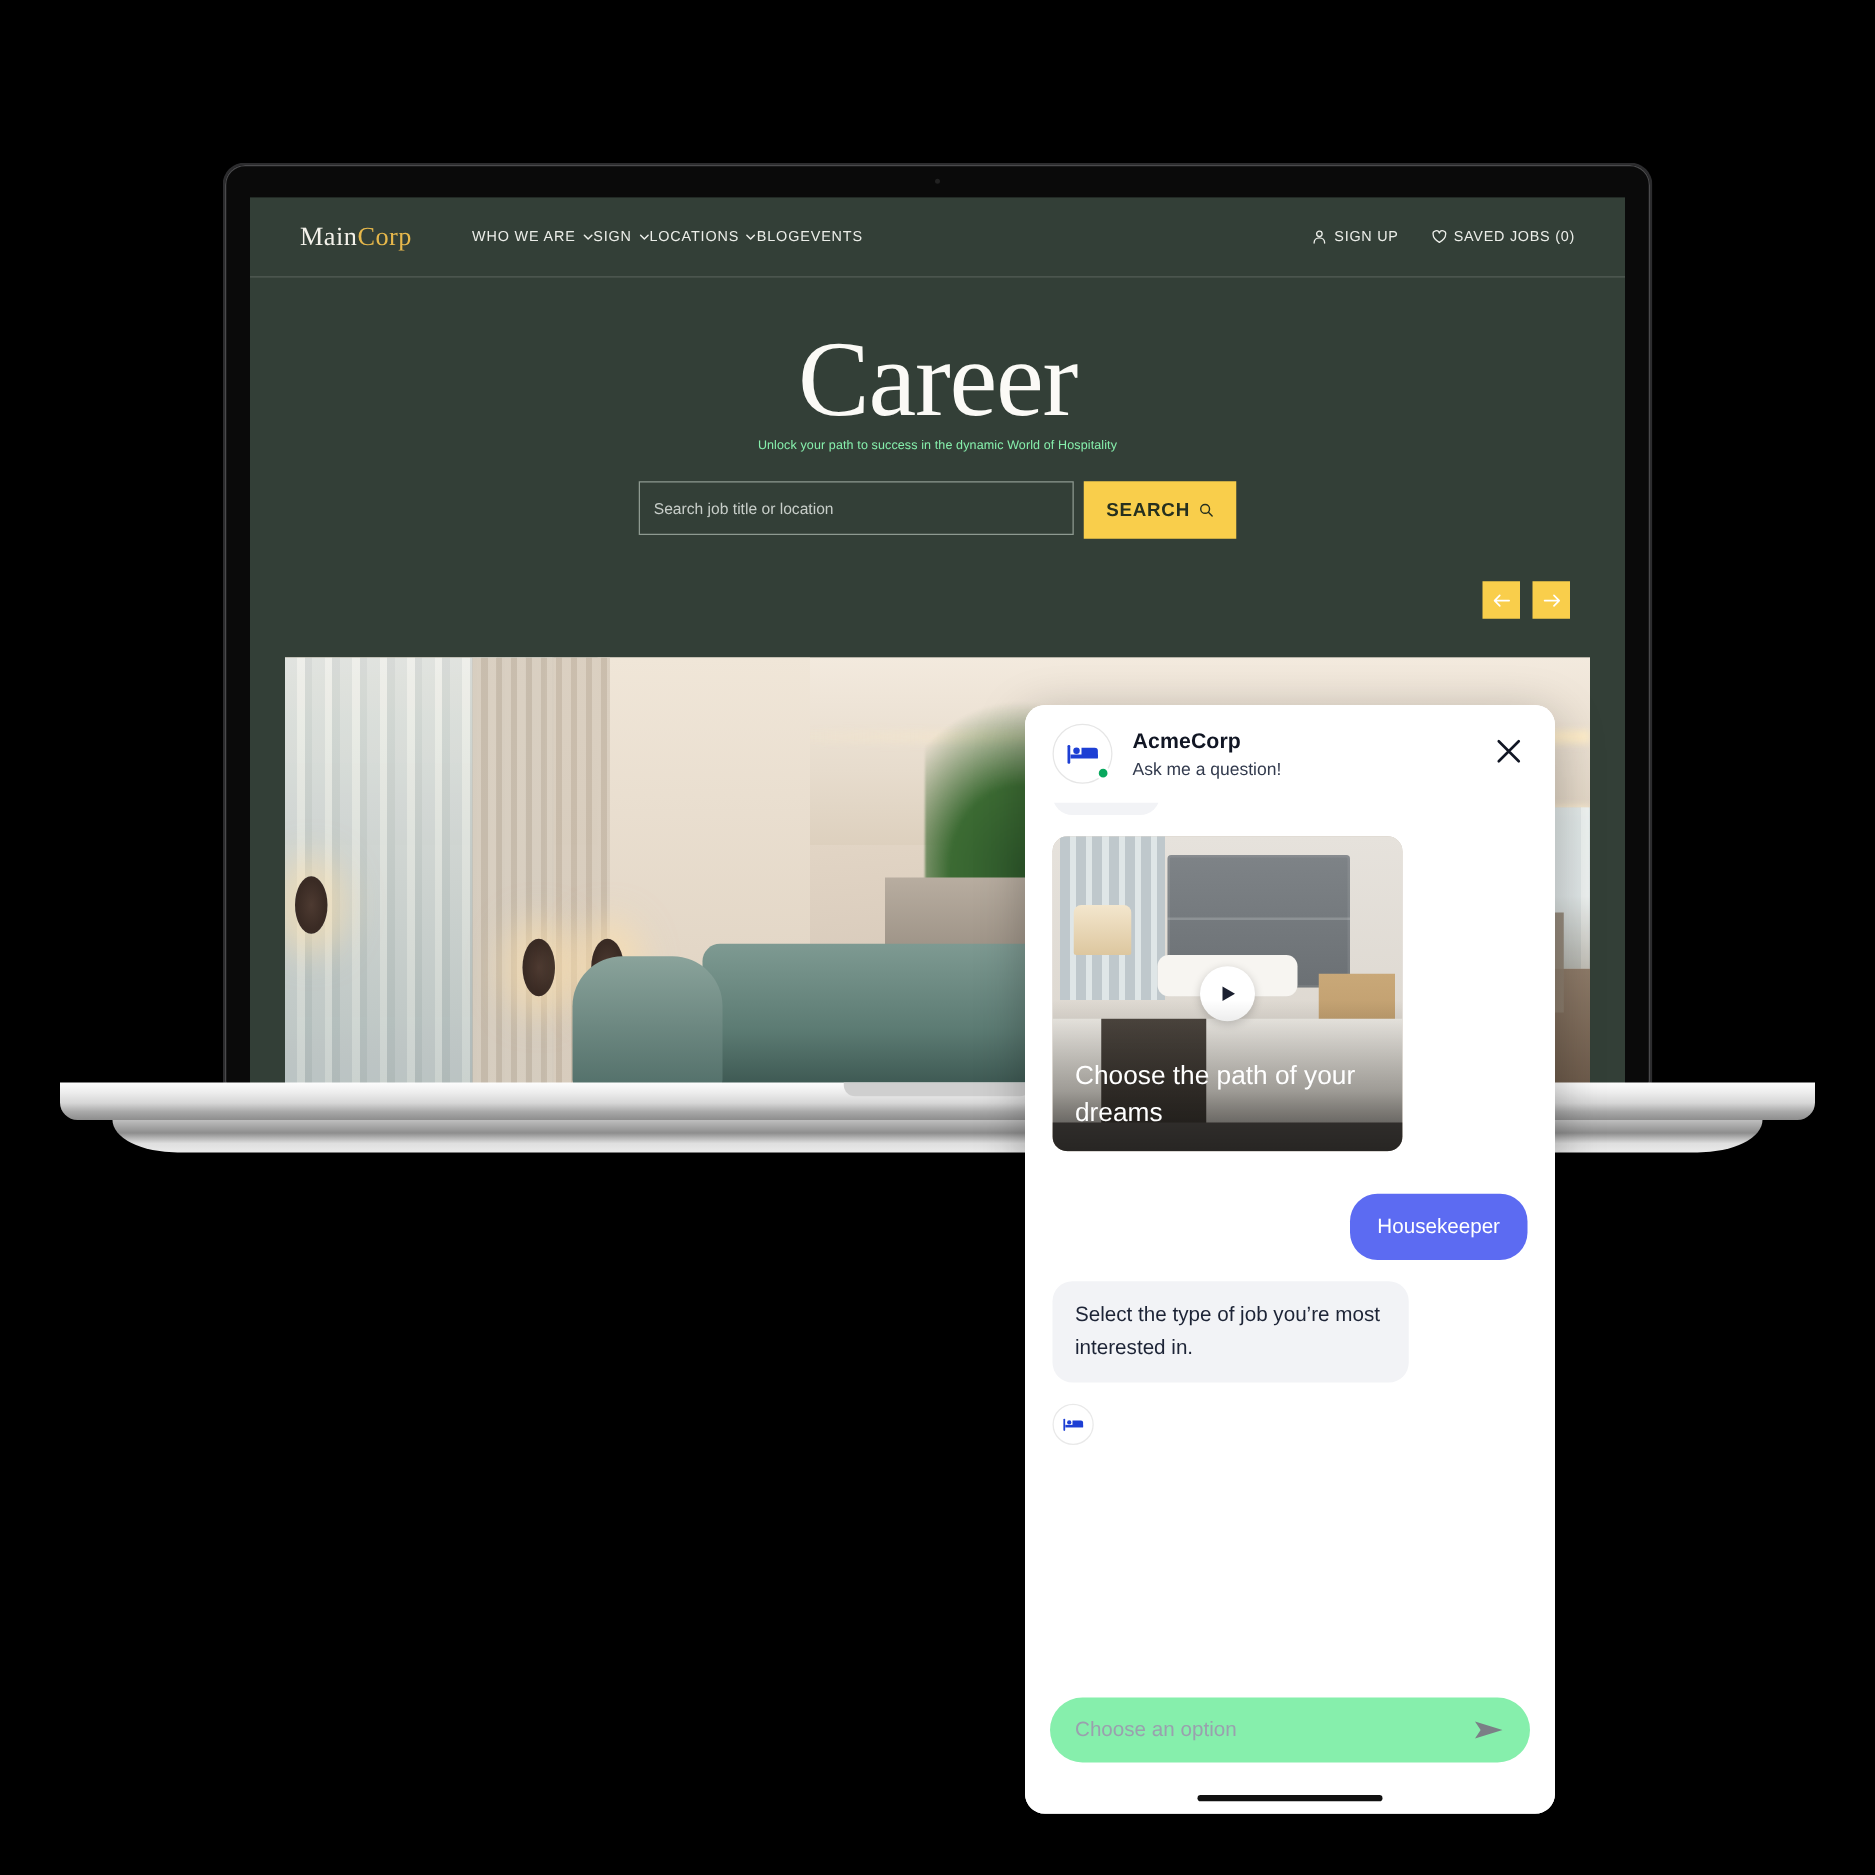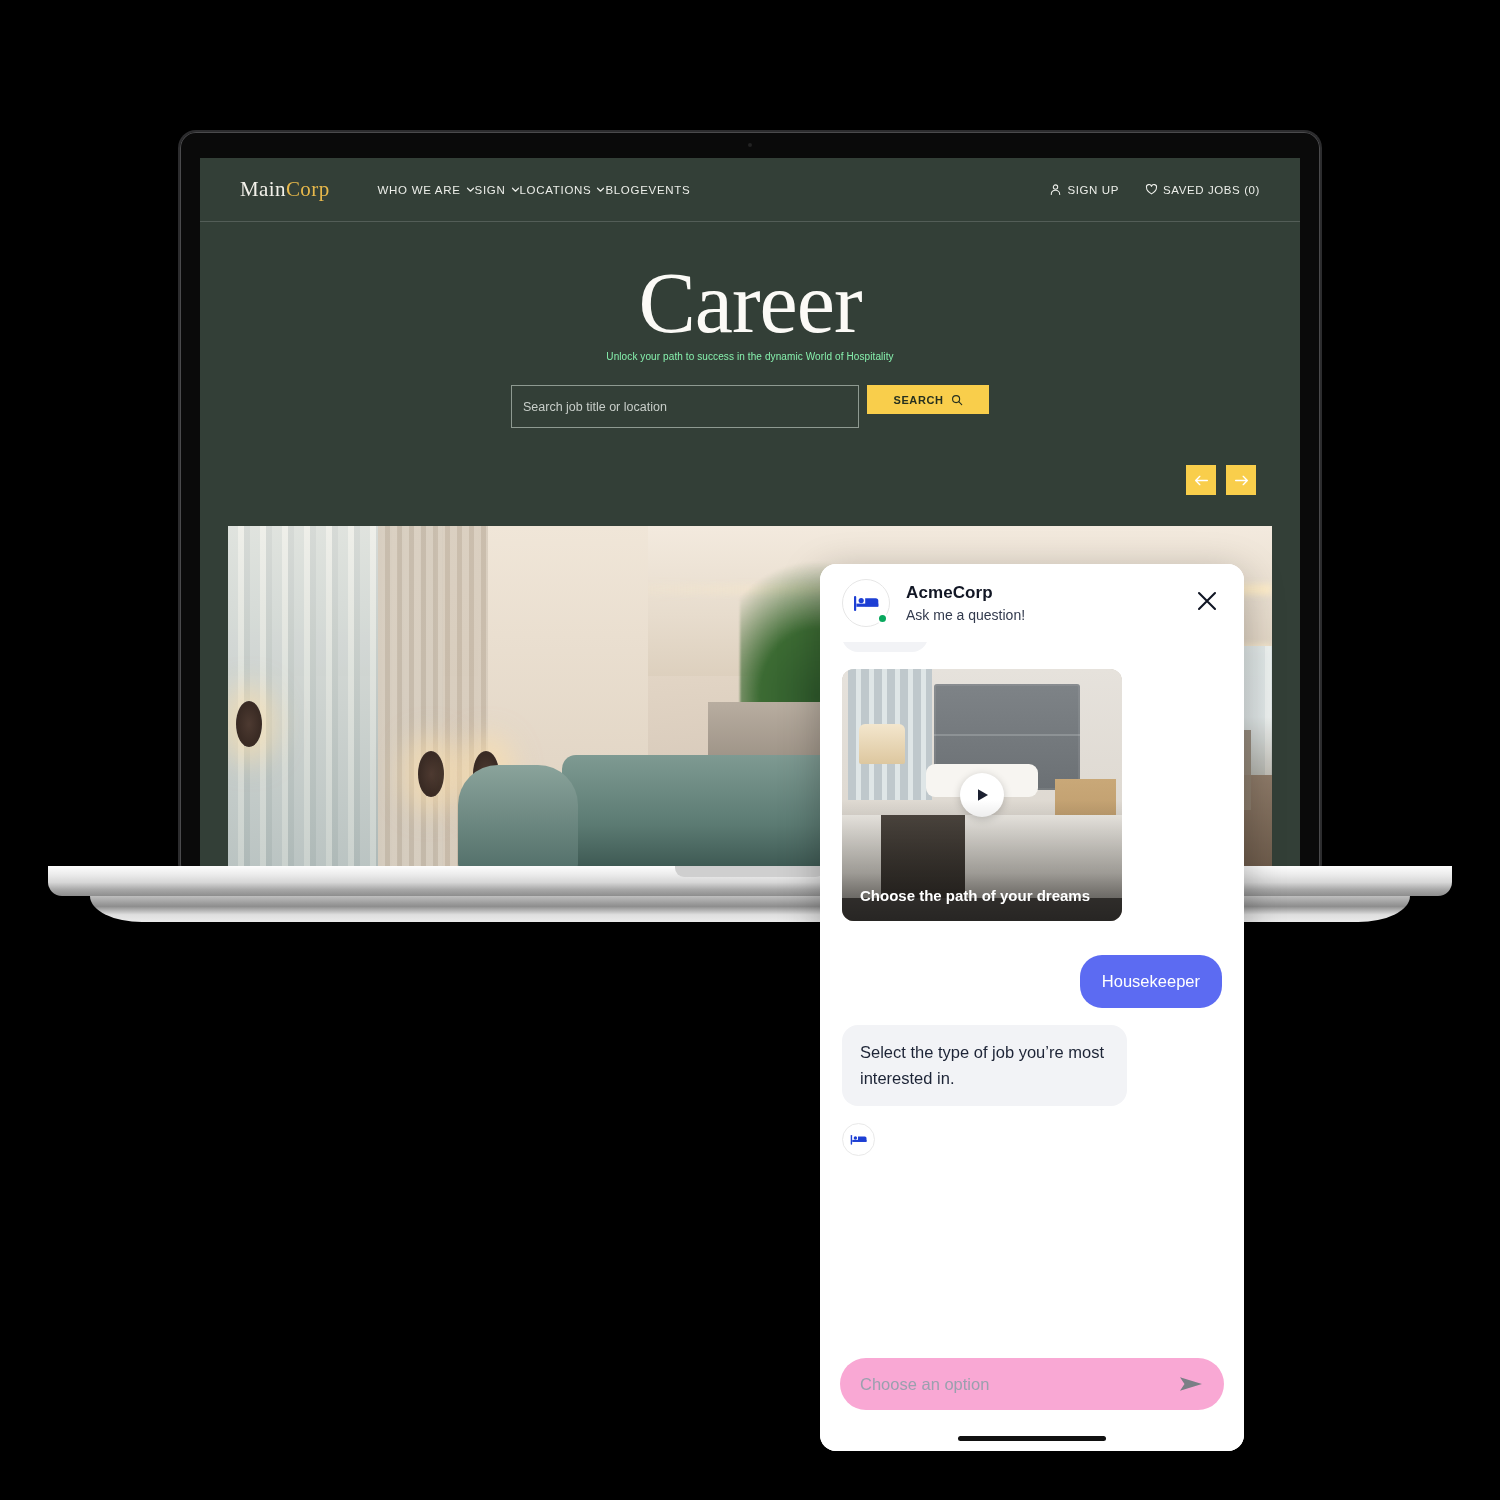--- a/index.html
+++ b/index.html
@@ -78,22 +78,22 @@
   .hero-sub { margin-top: 5px; font-size: 10px; color: #86efac; letter-spacing:.1px; }
   .search-row { margin-top: 23px; display: flex; justify-content: center; gap: 8px; }
   .search-input {
     width: 348px; height: 43px; background: transparent;
     border: 1px solid #8e9a91; color: #d9ded9; font-size: 12.5px;
     padding: 0 11px; outline: none;
     font-family: "Liberation Sans", sans-serif;
   }
   .search-input::placeholder { color: #c8cec9; }
   .search-btn {
-    width: 122px; height: 29px; background: #f9ce4b; border: none;
-    color: #26301f; font-size: 11px; font-weight: bold; letter-spacing: .6px;
+    width: 122px; height: 46px; background: #f9ce4b; border: none;
+    color: #26301f; font-size: 15px; font-weight: bold; letter-spacing: .6px;
     display: flex; align-items: center; justify-content: center; gap: 7px;
     cursor: pointer; font-family: "Liberation Sans", sans-serif;
   }
 
   .carousel-nav {
     position: absolute; right: 44px; top: 307px;
     display: flex; gap: 10px;
   }
   .car-btn {
     width: 30px; height: 30px; background: #f9ce4b; border: none;
@@ -221,31 +221,31 @@
   .card-play {
     position: absolute; left: 50%; top: 50%; transform: translate(-50%,-50%);
     width: 44px; height: 44px; border-radius: 50%; background: #fff;
     display: flex; align-items: center; justify-content: center;
     box-shadow: 0 2px 8px rgba(0,0,0,.2);
   }
   .card-grad { position:absolute; left:0; right:0; bottom:0; height: 48%;
     background: linear-gradient(180deg, rgba(0,0,0,0), rgba(0,0,0,.5)); }
   .card-title {
     position: absolute; left: 18px; right: 16px; bottom: 14px;
-    color: #fff; font-weight: bold; font-size: 15px; line-height: 1.45;
+    color: #fff; font-weight: normal; font-size: 21px; line-height: 1.45;
   }
   .bot-badge {
     width: 33px; height: 33px; border-radius: 50%; border: 1px solid #e9e9e9;
     background:#fff; display:flex; align-items:center; justify-content:center;
     flex: 0 0 auto; align-self: flex-end; margin-right: 10px;
   }
 
   .chat-footer { flex: 0 0 auto; background: #fff; padding: 10px 20px 0; }
   .chat-input-wrap {
-    display: flex; align-items: center; background: #f9a8d4;
+    display: flex; align-items: center; background: #86efac;
     border-radius: 26px; height: 52px; padding: 0 20px;
   }
   .chat-input {
     flex: 1; border: none; background: transparent; outline: none;
     font-size: 16.5px; color: #1d2436; font-family: "Liberation Sans", sans-serif;
   }
   .chat-input::placeholder { color: #9aa0ae; }
   .send-btn { cursor: pointer; display: flex; align-items: center; }
   .home-indicator {
     width: 148px; height: 5px; border-radius: 3px; background: #111;

